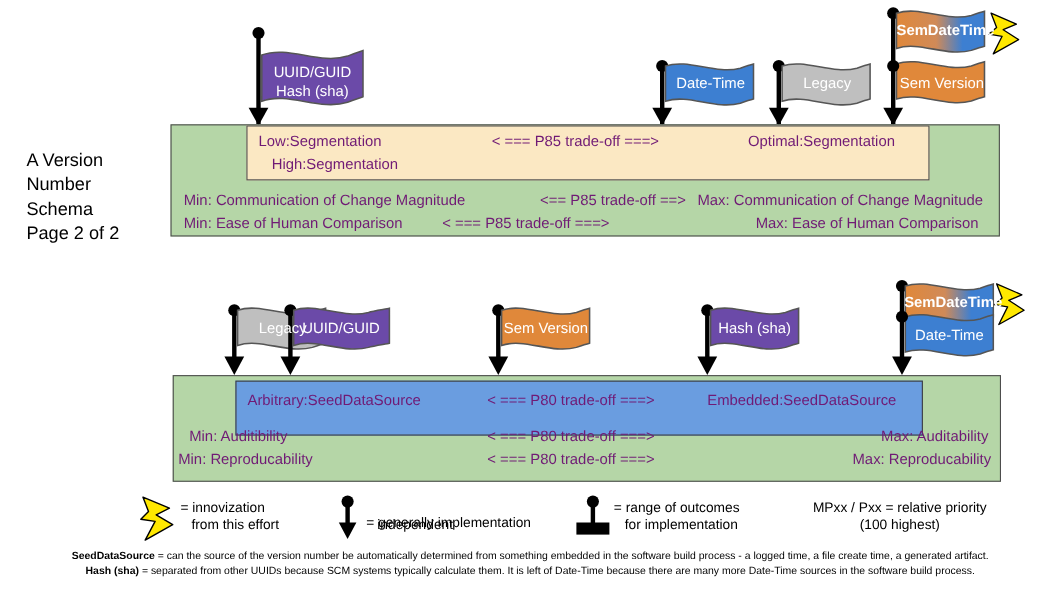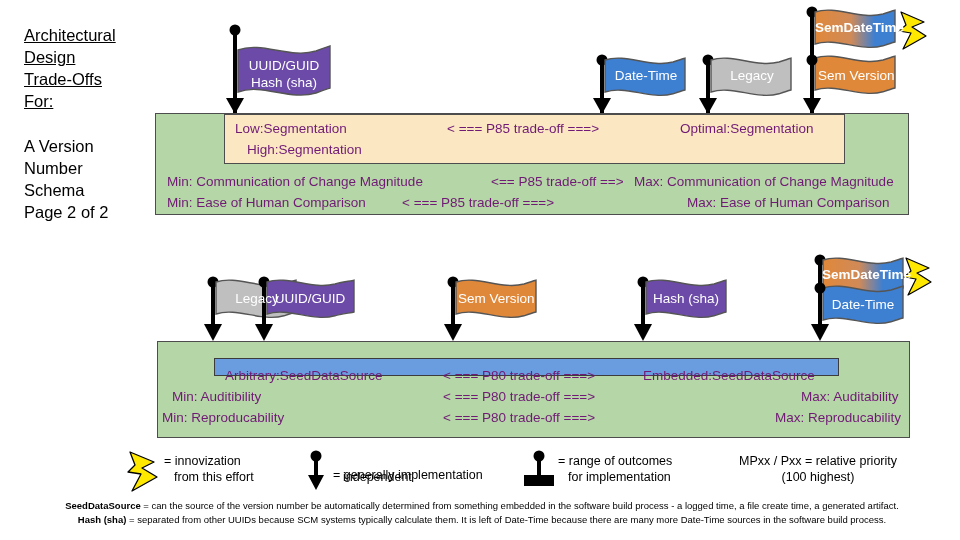--- a/index.html
+++ b/index.html
@@ -44,26 +44,20 @@
   
   #footnotes{left:8px;top:499px;width:948px;}
   #footnotes p{margin:0;font-size:9.5px;line-height:14px;white-space:nowrap;text-align:center;}
   #footnotes b{font-weight:bold;}
 </style>
 </head>
 <body>
 
 <div class="stage">
 
-  <div class="abs" id="title-block">
-    <div class="tline">Architectural</div>
-    <div class="tline">Design</div>
-    <div class="tline">Trade-Offs</div>
-    <div class="tline">For:</div>
-  </div>
   <div class="abs" id="subtitle-block">
     <div class="sline">A Version</div>
     <div class="sline">Number</div>
     <div class="sline">Schema</div>
     <div class="sline">Page 2 of 2</div>
   </div>
 
   <svg class="abs" style="left:0;top:0;" width="960" height="540">
     <defs>
       <linearGradient id="gradOB" x1="0" y1="0" x2="1" y2="0">
@@ -181,21 +175,21 @@
     </div>
     <div class="row-txt" style="left:11px;top:58px;">Min: Communication of Change Magnitude</div>
     <div class="row-txt" style="left:335px;top:58px;">&lt;== P85  trade-off ==&gt;</div>
     <div class="row-txt" style="left:11px;top:79px;">Min: Ease of Human Comparison</div>
     <div class="row-txt" style="left:478px;top:58px;">Max: Communication of Change Magnitude</div>
     <div class="row-txt" style="left:246px;top:79px;">&lt; === P85 trade-off ===&gt;</div>
     <div class="row-txt" style="left:531px;top:79px;">Max: Ease of Human Comparison</div>
   </div>
 
   <div class="abs green-panel" style="left:157px;top:341px;width:753px;height:97px;">
-    <div class="abs inner-blue" style="left:56px;top:16px;width:625px;height:18px;">
+    <div class="abs inner-blue" style="left:56px;top:4px;width:625px;height:50px;">
       <div class="row-txt" style="left:10px;top:7px;">Arbitrary:SeedDataSource</div>
       <div class="row-txt" style="left:228px;top:7px;">&lt; === P80 trade-off ===&gt;</div>
       <div class="row-txt" style="left:428px;top:7px;">Embedded:SeedDataSource</div>
     </div>
     <div class="row-txt" style="left:14px;top:45px;">Min: Auditibility</div>
     <div class="row-txt" style="left:285px;top:45px;">&lt; === P80 trade-off ===&gt;</div>
     <div class="row-txt" style="left:643px;top:45px;">Max: Auditability</div>
     <div class="row-txt" style="left:4px;top:66px;">Min: Reproducability</div>
     <div class="row-txt" style="left:285px;top:66px;">&lt; === P80 trade-off ===&gt;</div>
     <div class="row-txt" style="left:617px;top:66px;">Max: Reproducability</div>

